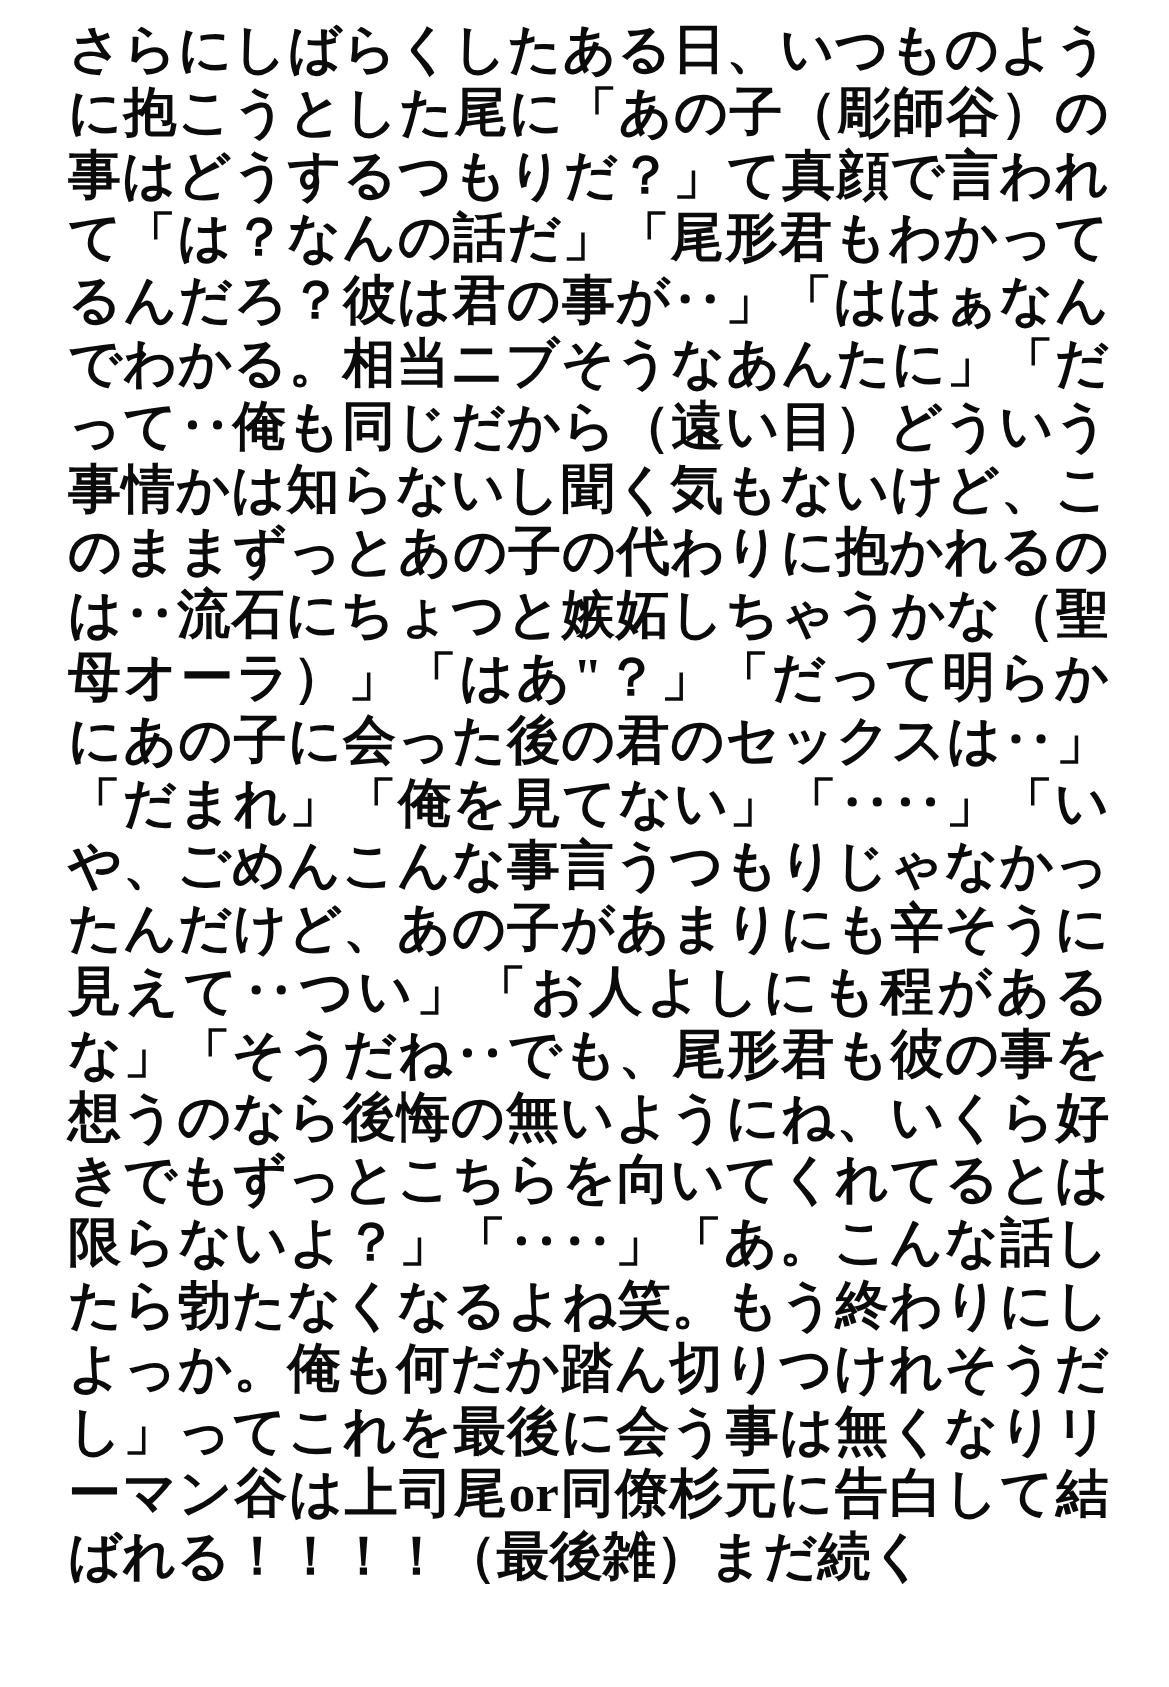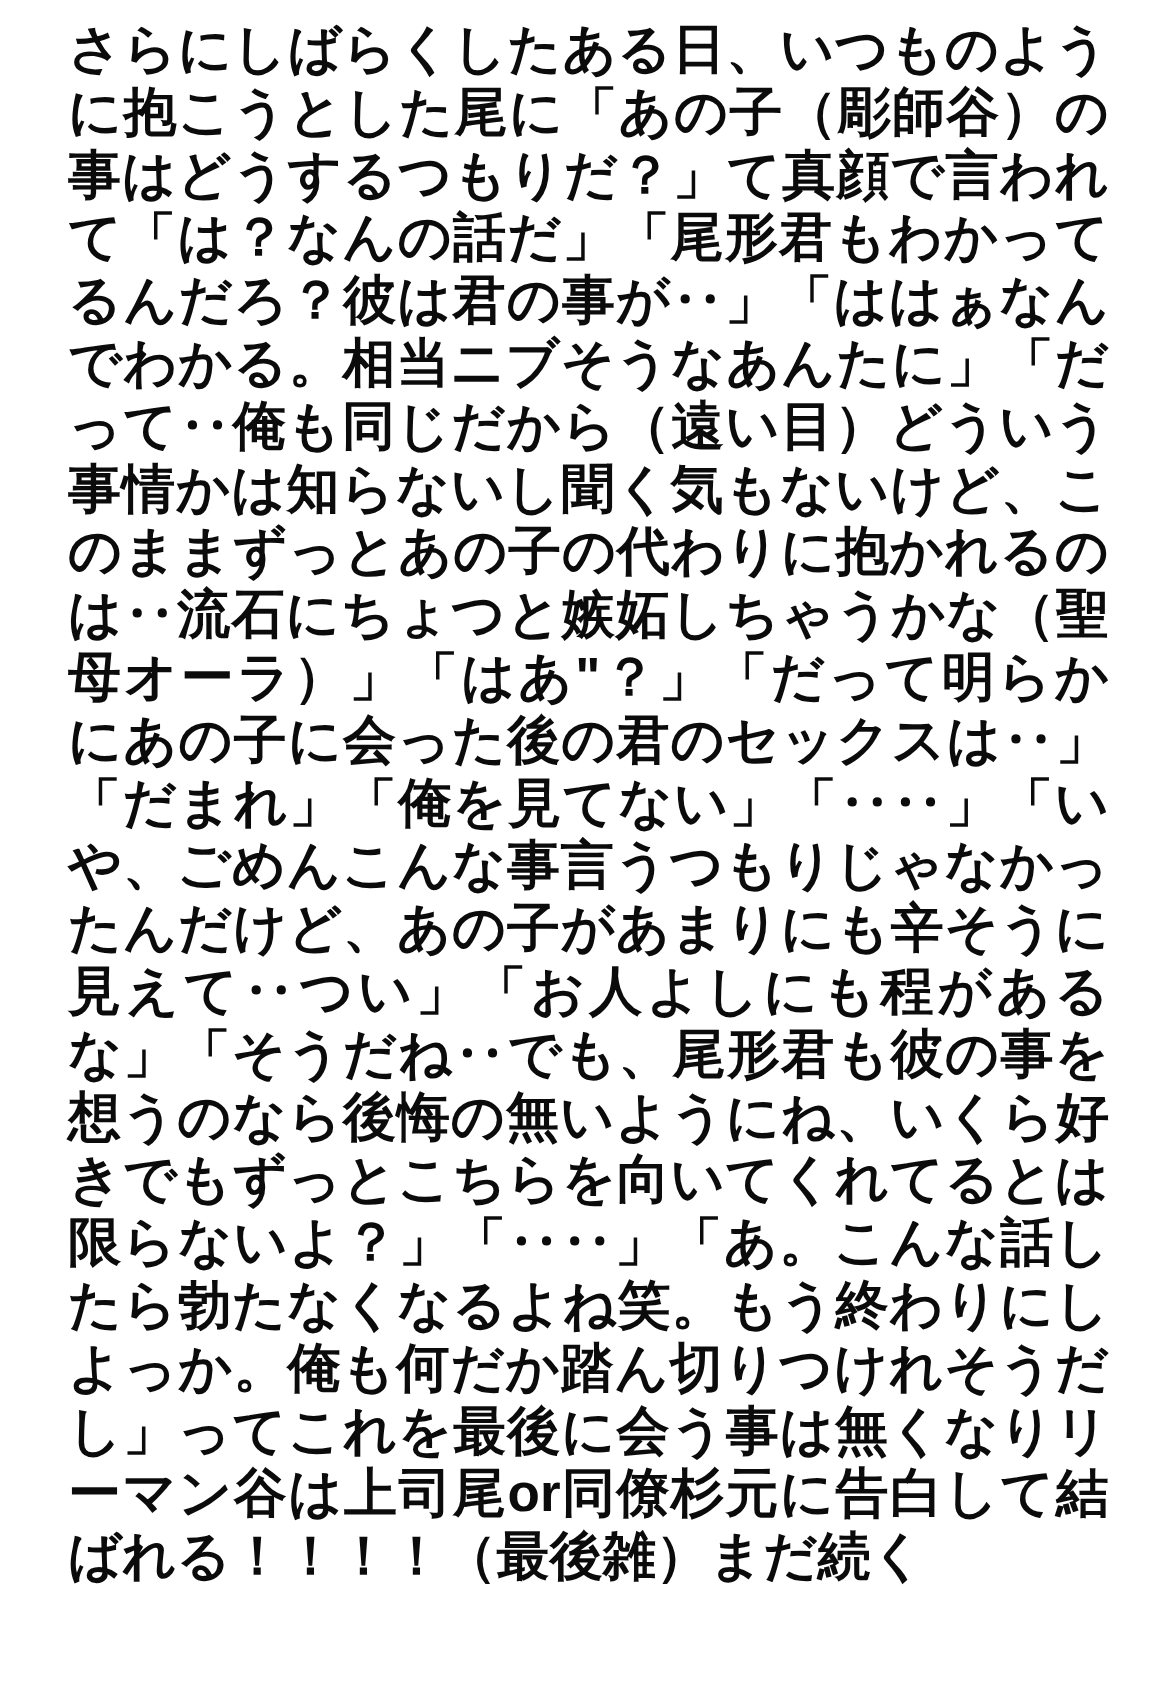--- a/index.html
+++ b/index.html
@@ -14,21 +14,21 @@
   }
   .page {
     box-sizing: border-box;
     width: 1169px;
     min-height: 1687px;
     padding: 18px 60px 20px 68px;
     background: #ffffff;
   }
   .body-text {
     color: #0b0b0b;
-    font-family: Liberation Sans, sans-serif;
+    font-family: Liberation Serif, serif;
     font-size: 53px;
     font-weight: 700;
     line-height: 1.185;
     letter-spacing: 0.002em;
     text-align: justify;
     text-justify: inter-character;
     white-space: pre-wrap;
     word-break: break-all;
     overflow-wrap: anywhere;
   }

